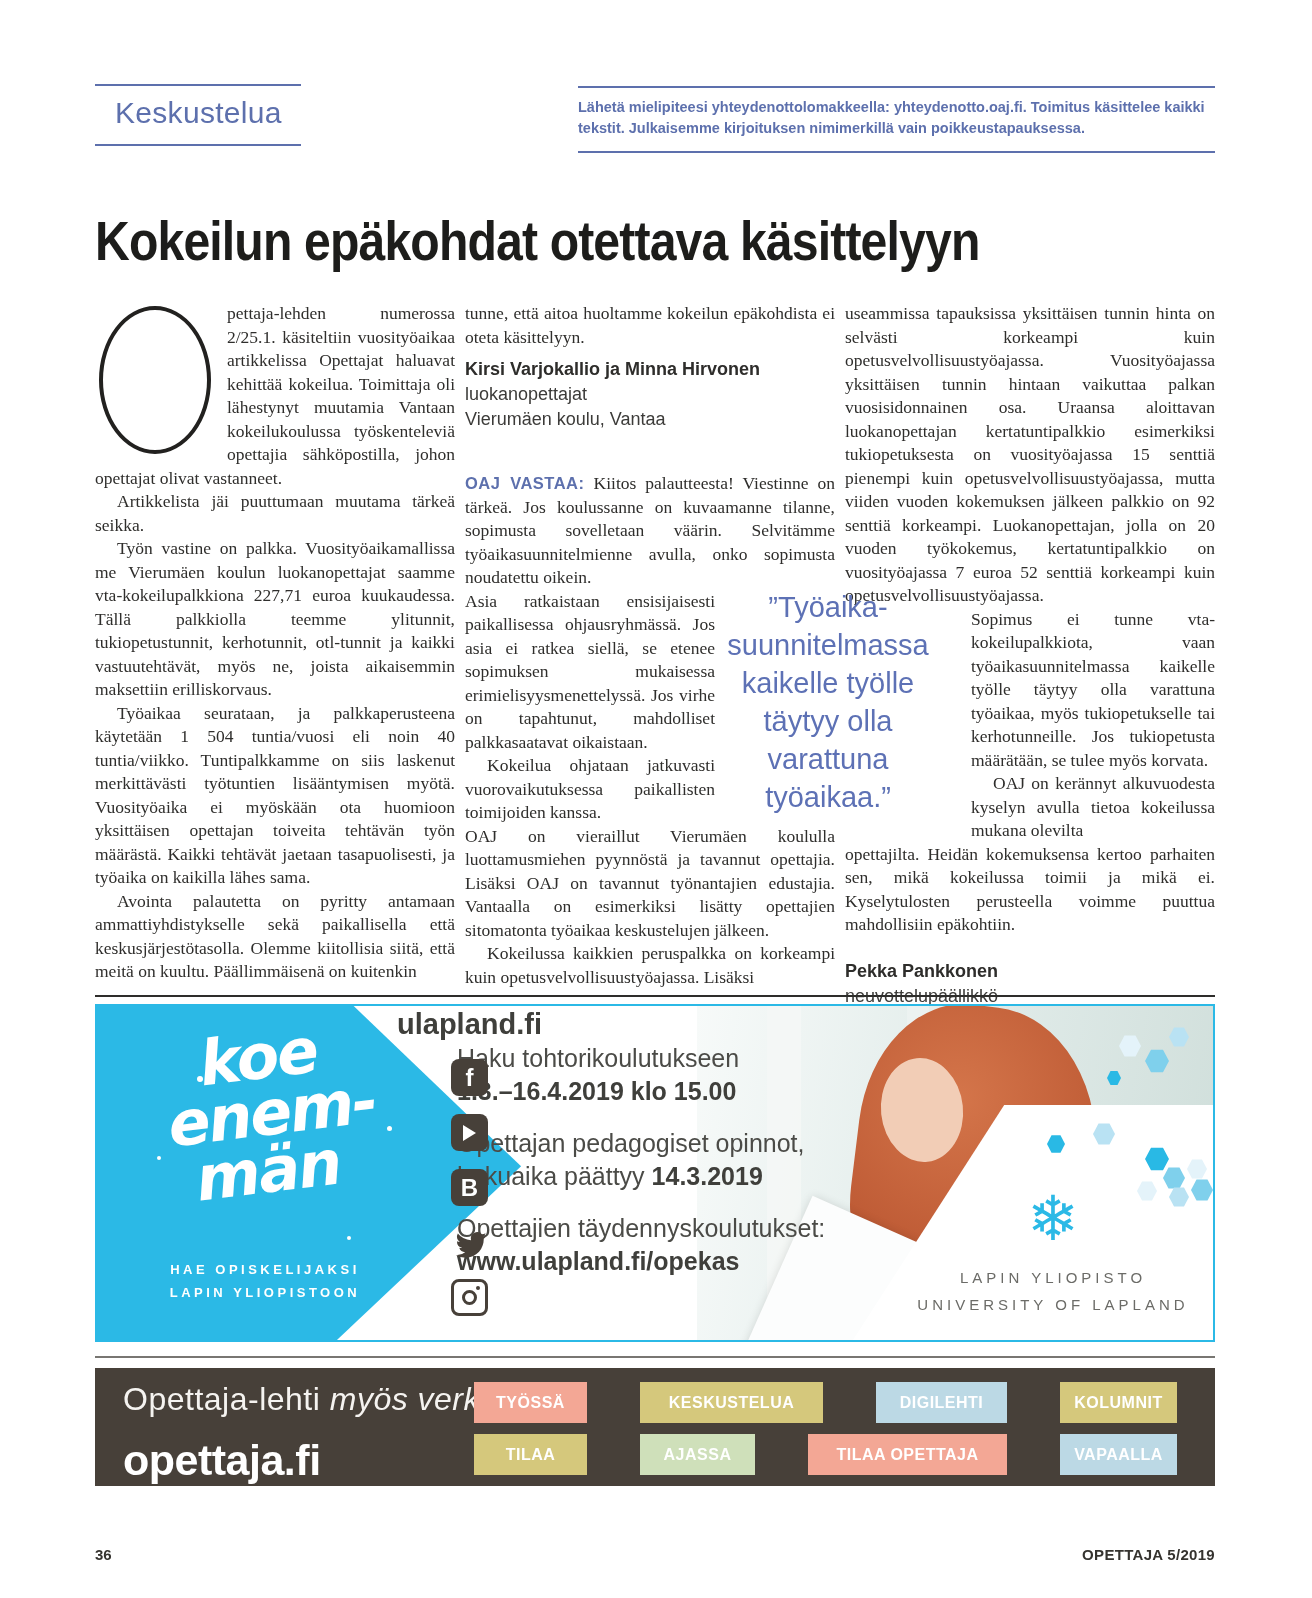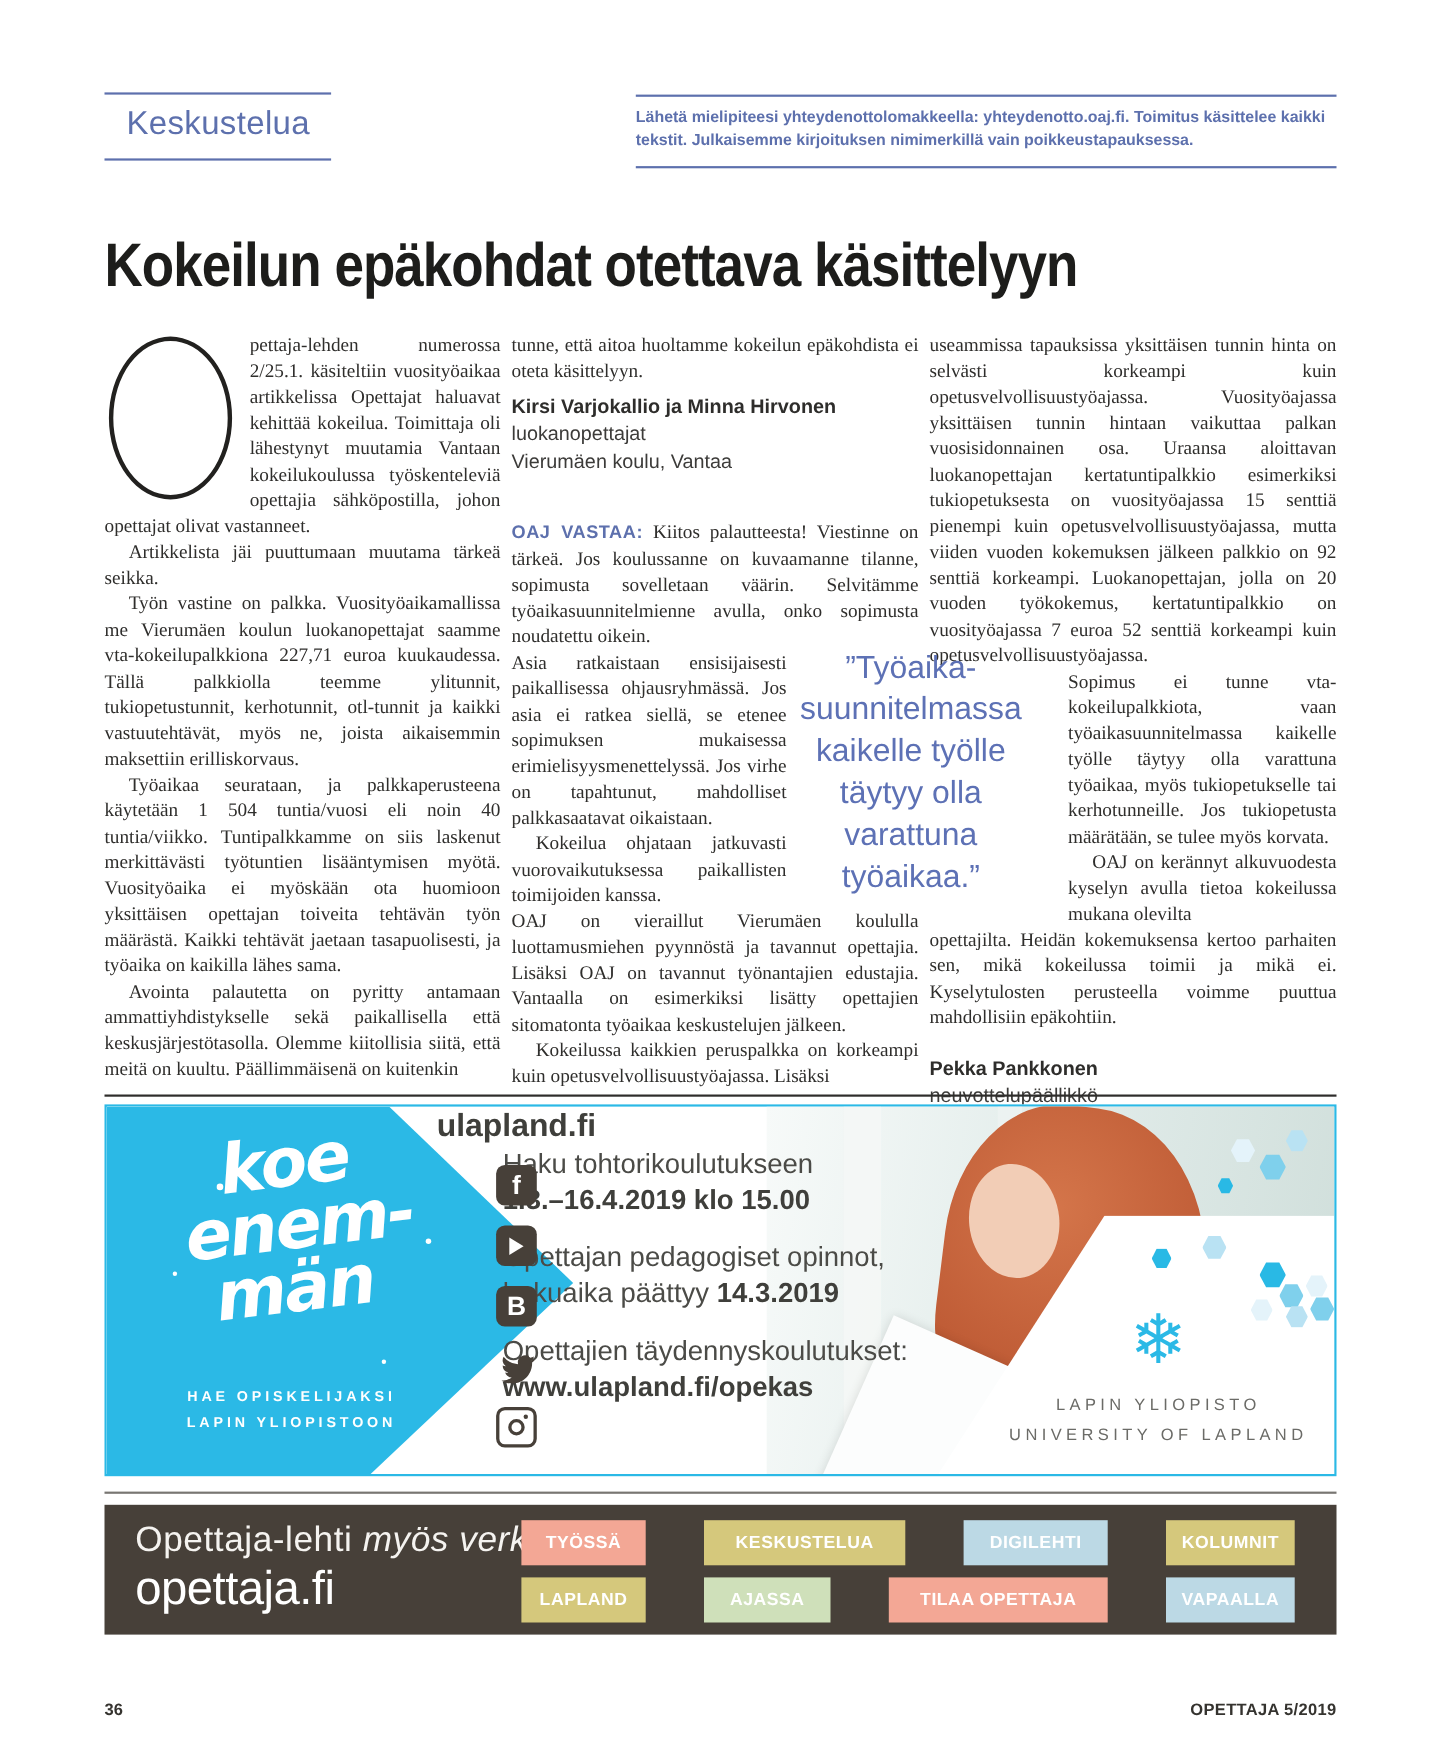--- a/index.html
+++ b/index.html
@@ -131,21 +131,21 @@
   .uni { font-family:"Liberation Sans", sans-serif; font-size:15px; letter-spacing:4px;
     color:#6b6b67; line-height:27px; text-align:center; margin-left:40px; }
   .hex { position:absolute; z-index:6;
     clip-path:polygon(25% 6.7%, 75% 6.7%, 100% 50%, 75% 93.3%, 25% 93.3%, 0% 50%); }
   
   .webbar { position:absolute; left:95px; top:1368px; width:1120px; height:118px; background:#474039; }
   .bar-text { position:absolute; left:28px; top:13px; color:#f5f3f0;
     font-family:"Liberation Sans", sans-serif; }
   .bar-text .line1 { font-size:32px; font-weight:300; letter-spacing:.5px; }
   .bar-text .line1 em { font-style:italic; }
-  .bar-text .line2 { font-size:43px; font-weight:400; color:#ffffff; margin-top:2px; letter-spacing:-.5px; }
+  .bar-text .line2 { font-size:43px; font-weight:700; color:#ffffff; margin-top:18px; letter-spacing:-.5px; }
   .btn-rows { position:absolute; right:38px; top:14px; }
   .btn-row { display:flex; gap:13px; justify-content:flex-end; margin-bottom:11px; }
   .wbtn { height:41px; line-height:41px; text-align:center; color:#ffffff;
     font-family:"Liberation Sans", sans-serif; font-weight:700; font-size:16px; letter-spacing:.5px;margin-left:40px; }
   
   .pagenum { position:absolute; left:95px; top:1546px;
     font-family:"Liberation Sans", sans-serif; font-weight:700; font-size:15px; color:#35332f; }
   .issue { position:absolute; right:97px; top:1546px;
     font-family:"Liberation Sans", sans-serif; font-weight:700; font-size:15px; color:#35332f; letter-spacing:.3px; }
 </style>
@@ -293,21 +293,21 @@
       <div class="line2">opettaja.fi</div>
     </div>
     <div class="btn-rows">
       <div class="btn-row">
         <div class="wbtn" style="width: 113px; background: rgb(243, 167, 149);">TYÖSSÄ</div>
         <div class="wbtn" style="width: 183px; background: rgb(213, 200, 124);">KESKUSTELUA</div>
         <div class="wbtn" style="width: 131px; background: rgb(188, 217, 229);">DIGILEHTI</div>
         <div class="wbtn" style="width: 117px; background: rgb(213, 200, 124);">KOLUMNIT</div>
       </div>
       <div class="btn-row">
-        <div class="wbtn" style="width: 113px; background: rgb(213, 200, 124);">LAPLAND</div>
+        <div class="wbtn" style="width: 113px; background: rgb(213, 200, 124);">TILAA</div>
         <div class="wbtn" style="width: 115px; background: rgb(207, 224, 186);">AJASSA</div>
         <div class="wbtn" style="width: 199px; background: rgb(243, 167, 149);">TILAA OPETTAJA</div>
         <div class="wbtn" style="width: 117px; background: rgb(188, 217, 229);">VAPAALLA</div>
       </div>
     </div>
   </div>
 
   <div class="pagenum">36</div>
   <div class="issue">OPETTAJA 5/2019</div>
 

